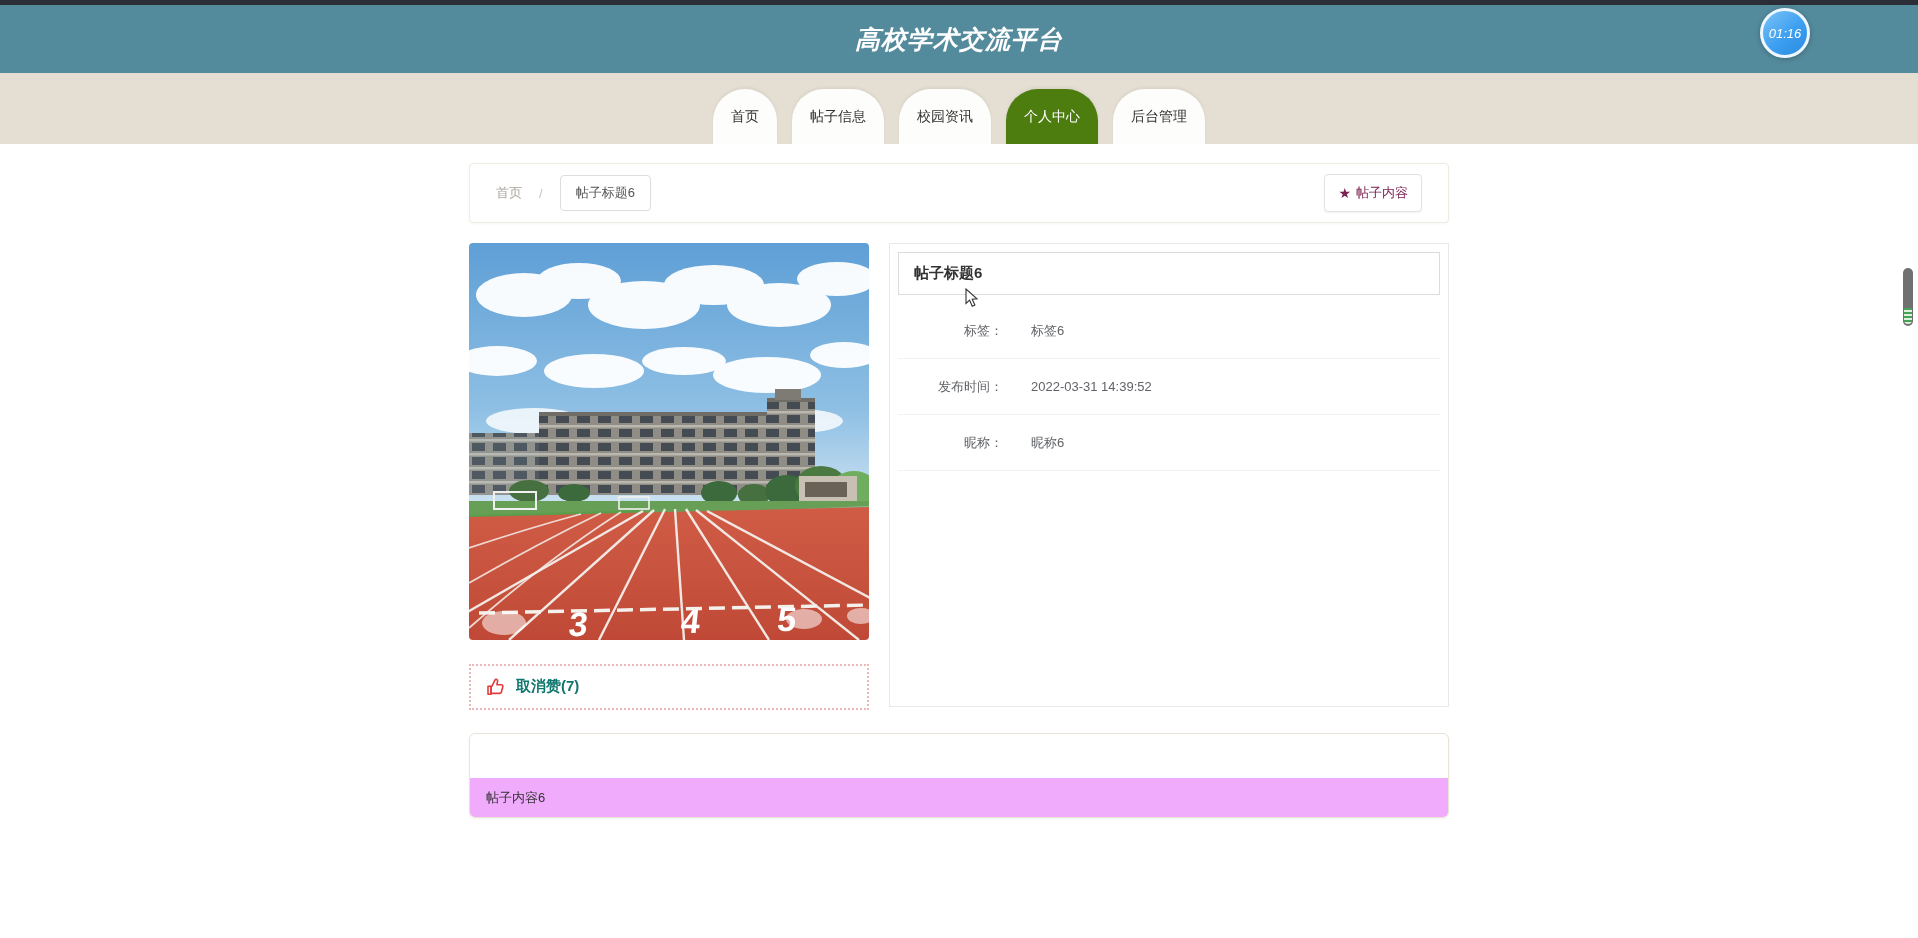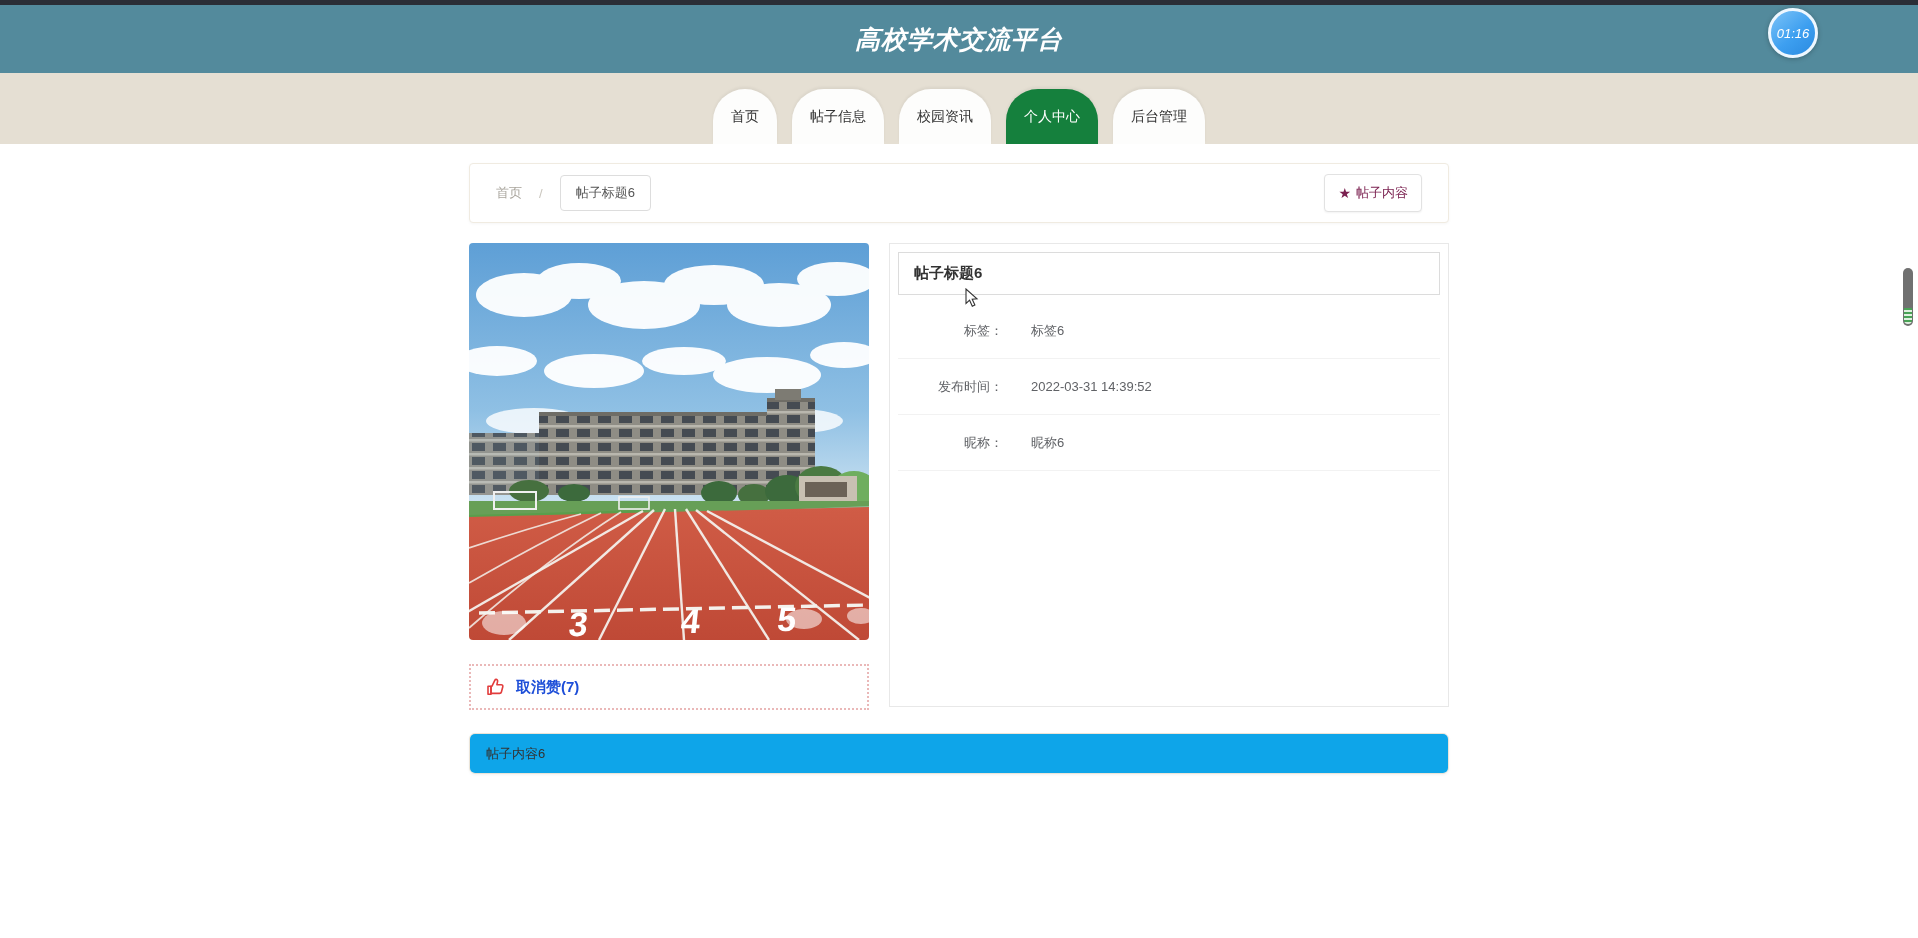--- a/index.html
+++ b/index.html
@@ -14,42 +14,42 @@
   
   .top-strip { height: 5px; background: #2b2e36; }
   .site-header {
     height: 68px; background: #538a9c;
     display: flex; align-items: center; justify-content: center;
     position: relative;
     font-style: italic;
   }
   .site-title { color: #fff; font-size: 25px; font-weight: 700; letter-spacing: 1px; }
   .timer-badge {
-    position: absolute; right: 100px; top: 3px;
+    position: absolute; right: 108px; top: 3px;
     width: 50px; height: 50px; border-radius: 50%;
     background: linear-gradient(140deg, #7cc3f7 0%, #3d9ff0 55%, #2a8ae0 100%);
     border: 3px solid #eef7ff;
     box-shadow: 0 1px 5px rgba(0,0,0,.25);
     color: #fff; font-size: 13px;
     display: flex; align-items: center; justify-content: center;
   }
 
   
   .main-nav {
     height: 71px; background: #e5dfd3;
     display: flex; justify-content: center; align-items: flex-end; gap: 15px;
   }
   .nav-tab {
     height: 55px; min-width: 62px; padding: 0 18px;
     background: #fdfdfc; border-radius: 32px 32px 0 0;
     display: flex; align-items: center; justify-content: center;
     font-size: 14px; color: #333; cursor: pointer;
     box-shadow: 0 -2px 3px rgba(0,0,0,.05);
   }
-  .nav-tab.active { background: #15803d; color: #fff; }
+  .nav-tab.active { background: #4d7c0f; color: #fff; }
 
   .container { width: 980px; margin: 0 auto; }
 
   
   .breadcrumb-card {
     margin-top: 19px; height: 60px; background: #fff;
     border: 1px solid #f0ebe1; border-radius: 4px;
     box-shadow: 0 1px 3px rgba(0,0,0,.04);
     display: flex; align-items: center; padding: 0 26px;
   }
@@ -66,22 +66,22 @@
     box-shadow: 0 1px 2px rgba(0,0,0,.05);
   }
   .star-icon { font-size: 14px; line-height: 1; }
 
   
   .main-row { display: flex; gap: 20px; margin-top: 20px; align-items: flex-start; }
   .left-col { width: 400px; }
   .post-photo { width: 400px; height: 397px; border-radius: 4px; display: block; }
   .like-box {
     margin-top: 24px; border: 2px dotted #eab8b8;
-    padding: 11px 15px; display: flex; align-items: center; gap: 10px;
-    font-size: 15px; font-weight: 700; color: #1d4ed8; cursor: pointer; background: #fff;
+    padding: 11px 15px; display: flex; gap: 10px;
+    font-size: 15px; font-weight: 700; color: #0f766e; cursor: pointer; background: #fff;
   }
   .thumb-icon { width: 20px; height: 20px; display: block; }
 
   .info-panel { flex: 1; border: 1px solid #e8e8e8; min-height: 464px; background: #fff; }
   .panel-title-box {
     margin: 8px; border: 1px solid #dcdcdc;
     padding: 11px 15px; font-size: 15px; font-weight: 700; color: #333;
   }
   .info-rows { margin: 0 8px; }
   .info-row {
@@ -96,22 +96,22 @@
     margin-top: 23px; border: 1px solid #eae4d8; border-radius: 6px;
     overflow: hidden; box-shadow: 0 1px 3px rgba(0,0,0,.05);
   }
   .content-tabbar { background: #ddd6c9; height: 38px; display: flex; }
   .content-tab {
     width: 93px; display: flex; align-items: center; justify-content: center;
     font-size: 13px; color: #333; cursor: pointer;
   }
   .content-tab.active { background: #4d8294; color: #fff; }
   .content-body {
-    height: 39px; background: #0ea5e9; display: flex; align-items: center;
-    padding: 0 16px; font-size: 13px; color: #333;
+    height: 39px; background: #f0abfc; display: flex; align-items: center;
+    padding: 0 16px; font-size: 13px; color: #333; margin-top: 44px;
   }
 
   
   .scrollbar-thumb {
     position: absolute; right: 5px; top: 268px;
     width: 10px; height: 58px; background: #707070; border-radius: 5px;
   }
   .scrollbar-stripes {
     position: absolute; bottom: 2px; left: 1px; right: 1px; height: 16px;
     border-radius: 0 0 4px 4px;

